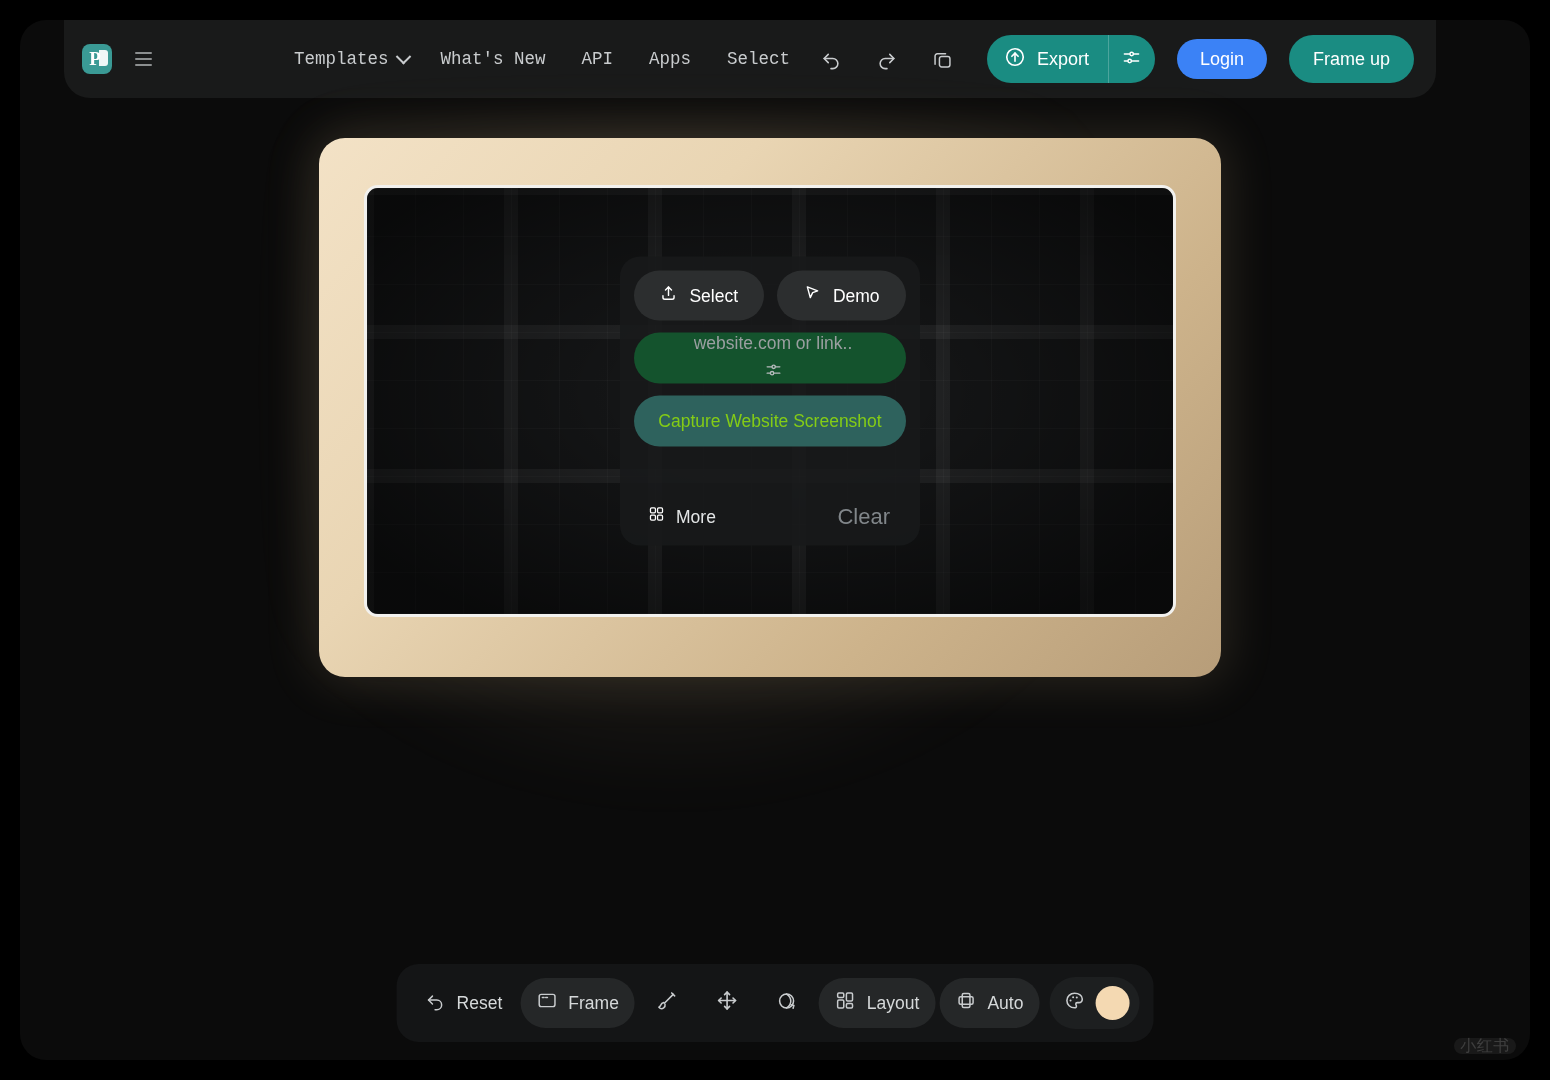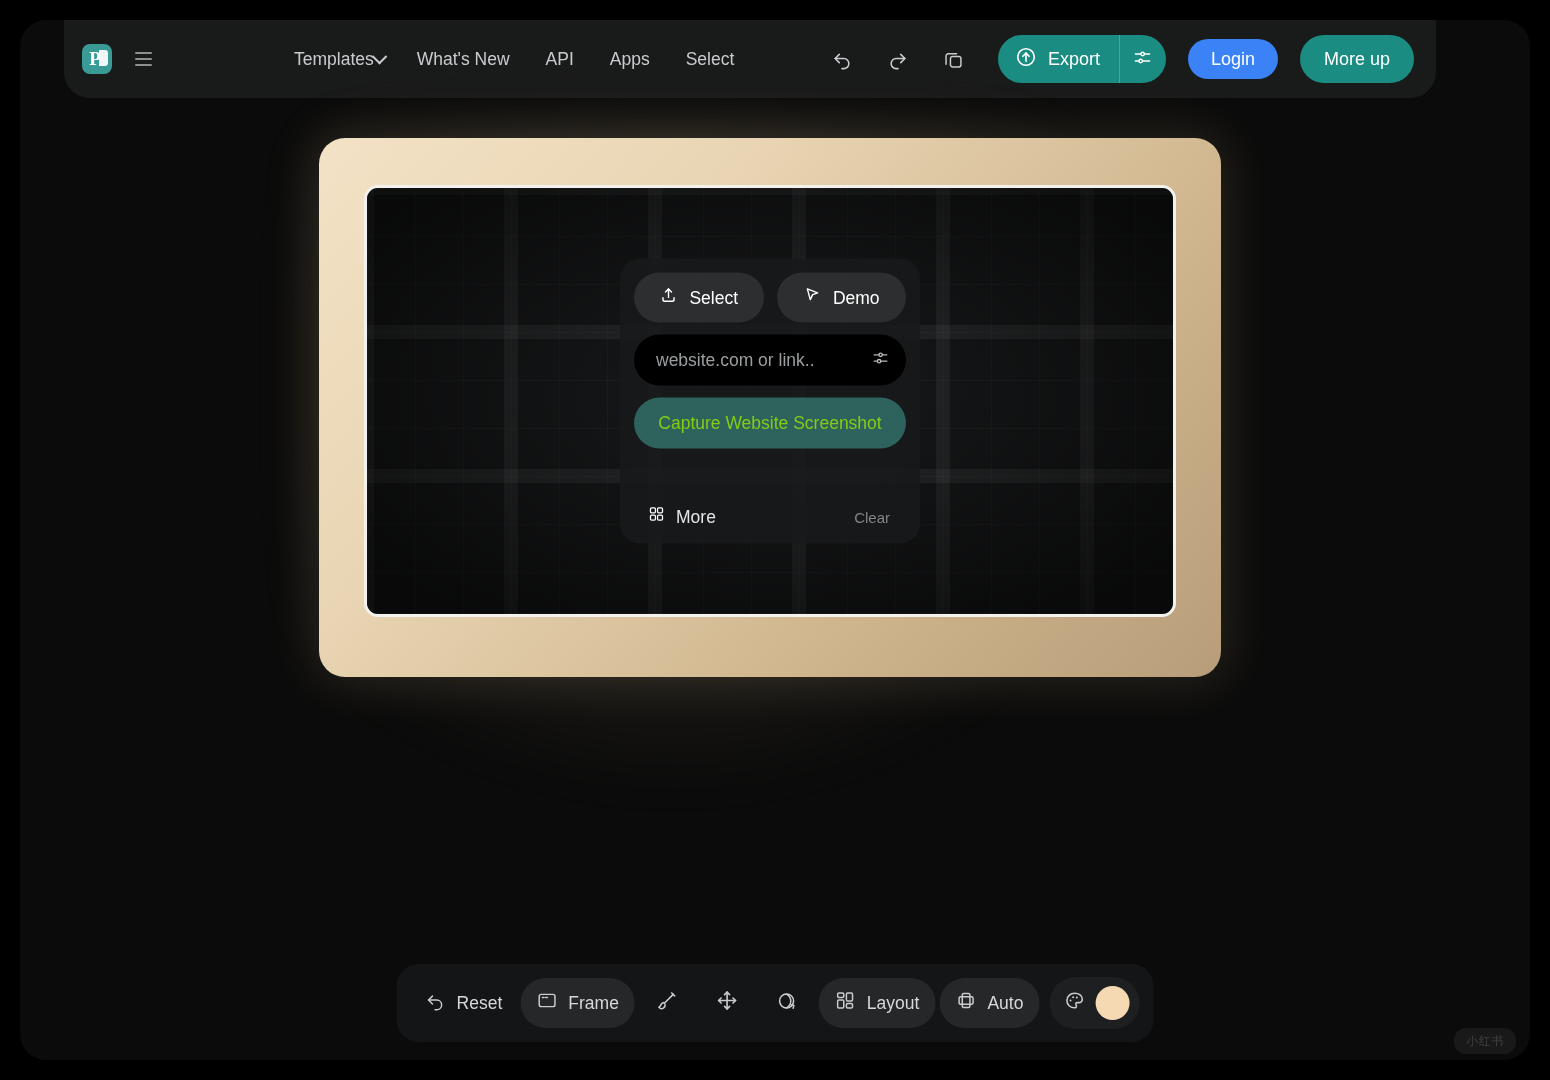--- a/index.html
+++ b/index.html
@@ -87,21 +87,21 @@
     gap: 0px;
     margin-left: 116px;
   }
   .nav-link {
     color: #c9ccce;
     font-size: 17.5px;
     padding: 9px 18px;
     border-radius: 10px;
     white-space: nowrap;
     cursor: pointer;
-    display: flex; align-items: center; 
+    display: flex; align-items: center; gap: 9px; font-family: Liberation Mono, monospace;
   }
   .nav-link:nth-child(1) { padding-right: 14px; }
 
   .chev {
     width: 11px; height: 11px;
     border-right: 2px solid #c9ccce;
     border-bottom: 2px solid #c9ccce;
     transform: rotate(45deg) translate(-2px,-2px);
   }
 
@@ -246,25 +246,26 @@
     border-radius: 25px;
     display: flex; align-items: center; justify-content: center;
     gap: 11px;
     color: #ffffff;
     font-size: 17.5px;
     cursor: pointer;
   }
 
   .url-field {
     height: 51px;
-    background: #000000;
+    background: #14532d;
     border-radius: 26px;
     display: flex; align-items: center;
     padding: 0 16px 0 22px;
     cursor: text;
+    flex-direction: column;
   }
   .url-placeholder {
     flex: 1;
     color: #9b9fa1;
     font-size: 17.5px;
     white-space: nowrap; overflow: hidden;
   }
 
   .capture-btn {
     height: 51px;
@@ -278,21 +279,21 @@
 
   .footer-row {
     display: flex; align-items: center; justify-content: space-between;
     padding: 5px 16px 0 14px;
     margin-top: 40px;
   }
   .more-btn {
     display: flex; align-items: center; gap: 11px;
     color: #e3e5e6; font-size: 17.5px; cursor: pointer;
   }
-  .clear-btn { color: #81868a; font-size: 15px; cursor: pointer; }
+  .clear-btn { color: #81868a; font-size: 22px; cursor: pointer; }
 
   
   .toolbar {
     position: absolute;
     left: 50%;
     bottom: 18px;
     transform: translateX(-50%);
     height: 78px;
     background: #141516;
     border-radius: 22px;
@@ -326,26 +327,26 @@
   }
   .color-swatch {
     width: 34px; height: 34px; border-radius: 50%;
     background: #f4d9b2;
   }
 
   
   .watermark {
     position: absolute;
     right: 14px; bottom: 6px;
-    width: 62px; height: 26px;
+    width: 62px; height: 16px;
     border-radius: 12px;
     background: rgba(255,255,255,.06);
     display: flex; align-items: center; justify-content: center;
     color: rgba(255,255,255,.16);
-    font-size: 12px;
+    font-size: 16px;
     letter-spacing: .5px;
   }
 
   svg.ico { stroke: #c9ccce; stroke-width: 1.7; fill: none;
             stroke-linecap: round; stroke-linejoin: round; }
   svg.ico-w { stroke: #ffffff; stroke-width: 1.8; fill: none;
               stroke-linecap: round; stroke-linejoin: round; }
 </style>
 </head>
 <body>
@@ -428,21 +429,21 @@
               <circle cx="9.7" cy="16.5" r="2.2"></circle>
             </svg>
           </span>
         </div>
       </div>
 
       <div class="login-btn">
         <span>Login</span>
       </div>
       <div class="signup-btn">
-        <span>More up</span>
+        <span>Frame up</span>
       </div>
     </div>
   </div>
 
   <div class="stage">
 
     <div class="artboard-glow"></div>
 
     <div class="artboard-frame">
       <div class="artboard-inner">

